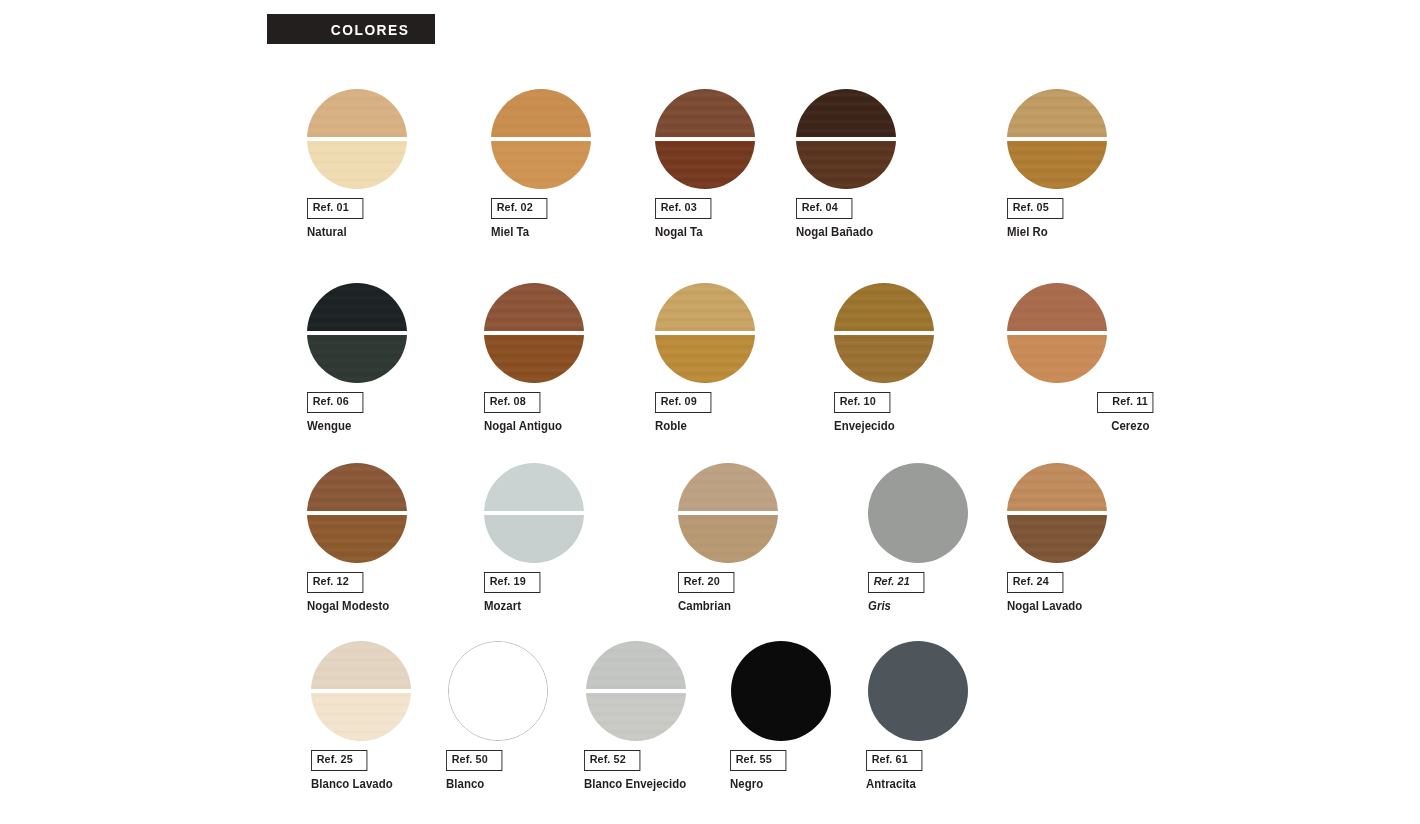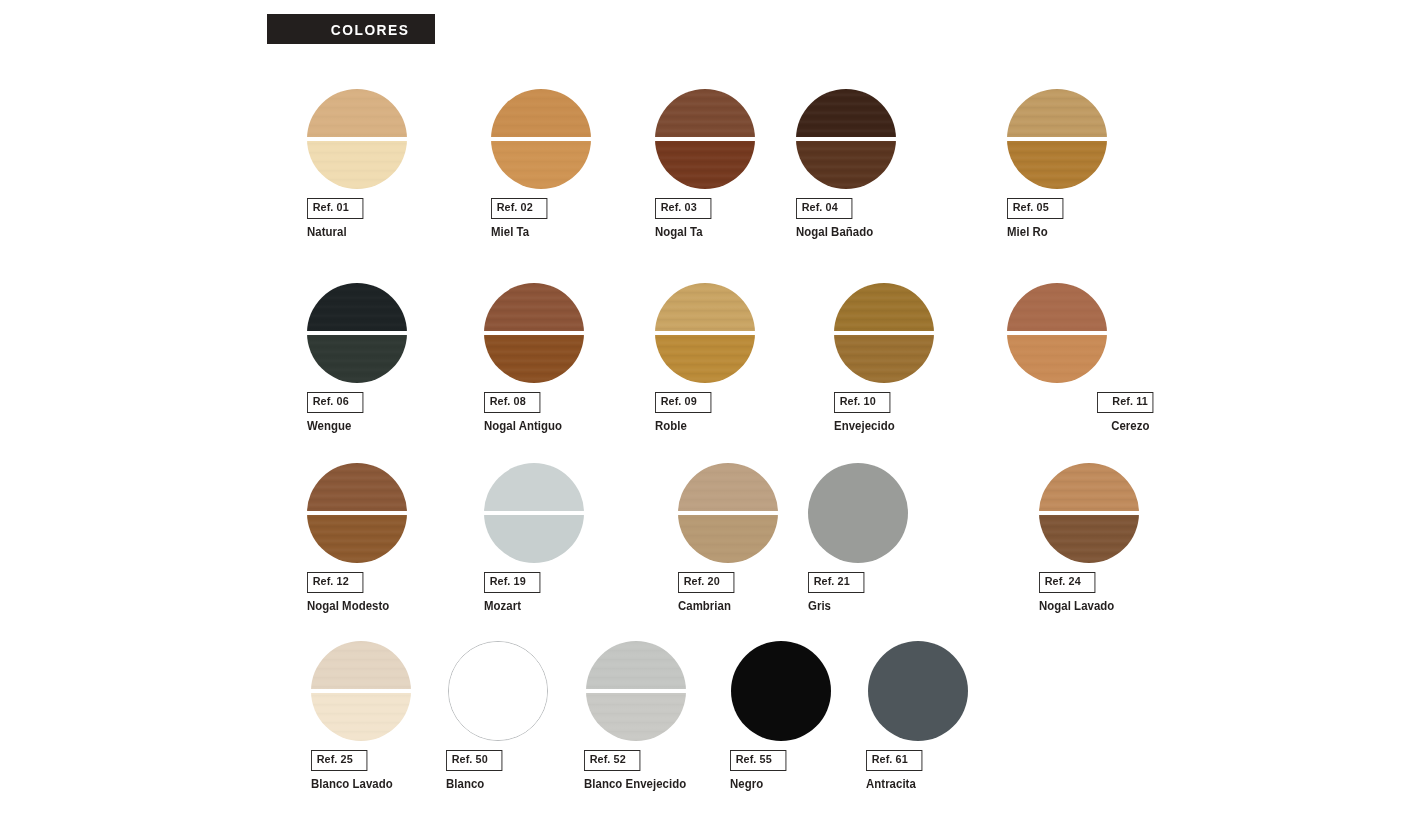--- a/index.html
+++ b/index.html
@@ -303,30 +303,30 @@
           <div class="disc">
             <div class="disc-half top" style="background: rgb(189, 161, 131);"></div>
             <div class="disc-half bottom" style="background: rgb(183, 154, 116);"></div>
             <div class="grain soft"></div>
             <div class="disc-gap"></div>
           </div>
         </div>
         <div><div class="ref-box">Ref. 20</div></div>
         <div class="name">Cambrian</div>
       </div>
-      <div class="swatch-cell" style="left: 808px;">
+      <div class="swatch-cell" style="left: 868px; font-style: italic;">
         <div class="disc-wrap" style="margin-left: 0px;">
           <div class="disc solid">
             <div class="disc-half top" style="background: rgb(154, 156, 153); height: 100px;"></div>
           </div>
         </div>
         <div><div class="ref-box">Ref. 21</div></div>
         <div class="name">Gris</div>
       </div>
-      <div class="swatch-cell" style="left: 1007px; margin-left: 32px;">
+      <div class="swatch-cell" style="left: 1007px;">
         <div class="disc-wrap" style="margin-left: 0px;">
           <div class="disc">
             <div class="disc-half top" style="background: rgb(192, 139, 92);"></div>
             <div class="disc-half bottom" style="background: rgb(126, 85, 54);"></div>
             <div class="grain "></div>
             <div class="disc-gap"></div>
           </div>
         </div>
         <div><div class="ref-box">Ref. 24</div></div>
         <div class="name">Nogal Lavado</div>

